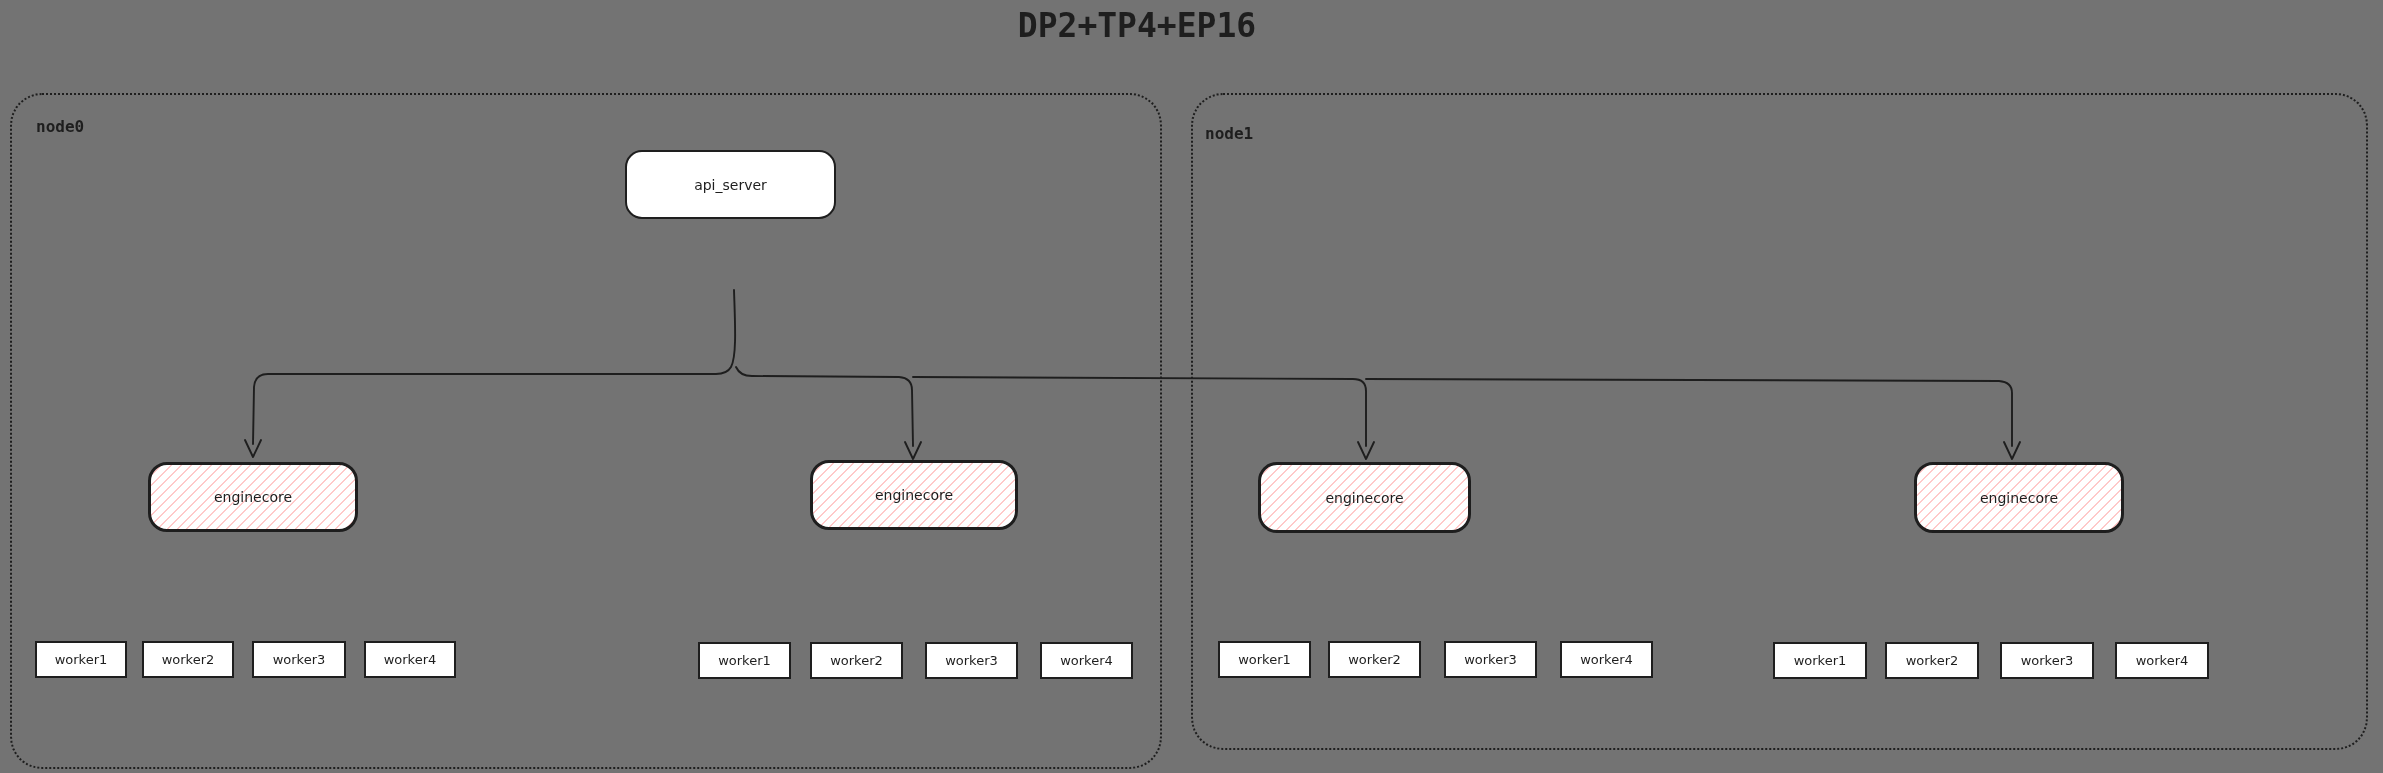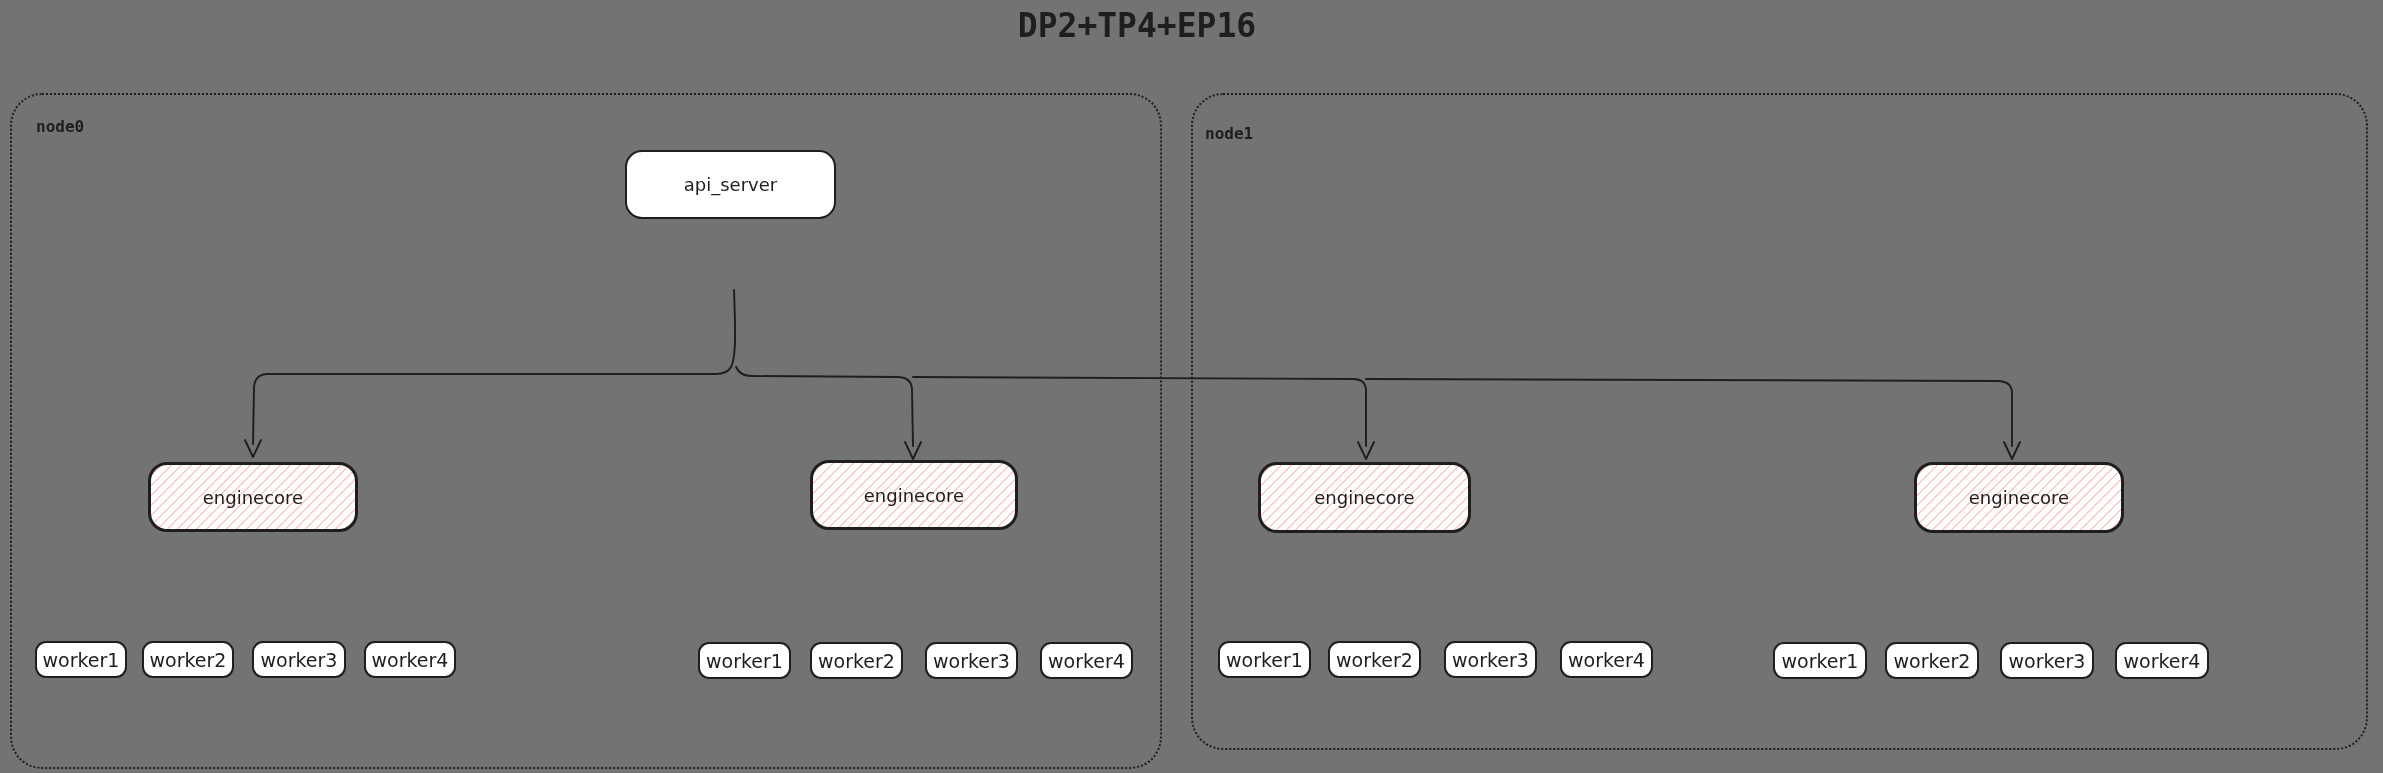--- a/index.html
+++ b/index.html
@@ -42,21 +42,21 @@
   }
   .shape {
     position: absolute;
     display: flex;
     align-items: center;
     justify-content: center;
     box-sizing: border-box;
     border: 2.5px solid var(--stroke, #1e1e1e);
     background: #ffffff;
     color: var(--stroke, #1e1e1e);
-    font-size: 18px;
+    font-size: 14px;
   }
   .big {
     border-radius: 17px;
   }
   .hatch-green {
     background-color: #ffffff;
     background-image: repeating-linear-gradient(
       135deg,
       var(--green, #b2f2bb) 0px,
       var(--green, #b2f2bb) 1.4px,
@@ -73,22 +73,22 @@
       transparent 1.4px,
       transparent 7px
     );
   }
   .enginecore {
     border-width: 3px;
     border-radius: 19px;
   }
   .worker {
     border-width: 2px;
-    border-radius: 11px;
-    font-size: 19px;
+    border-radius: 0;
+    font-size: 13px;
   }
   .arrows {
     position: absolute;
     left: 0;
     top: 0;
     pointer-events: none;
   }
   .arrows path {
     fill: none;
     stroke: var(--stroke, #1e1e1e);

